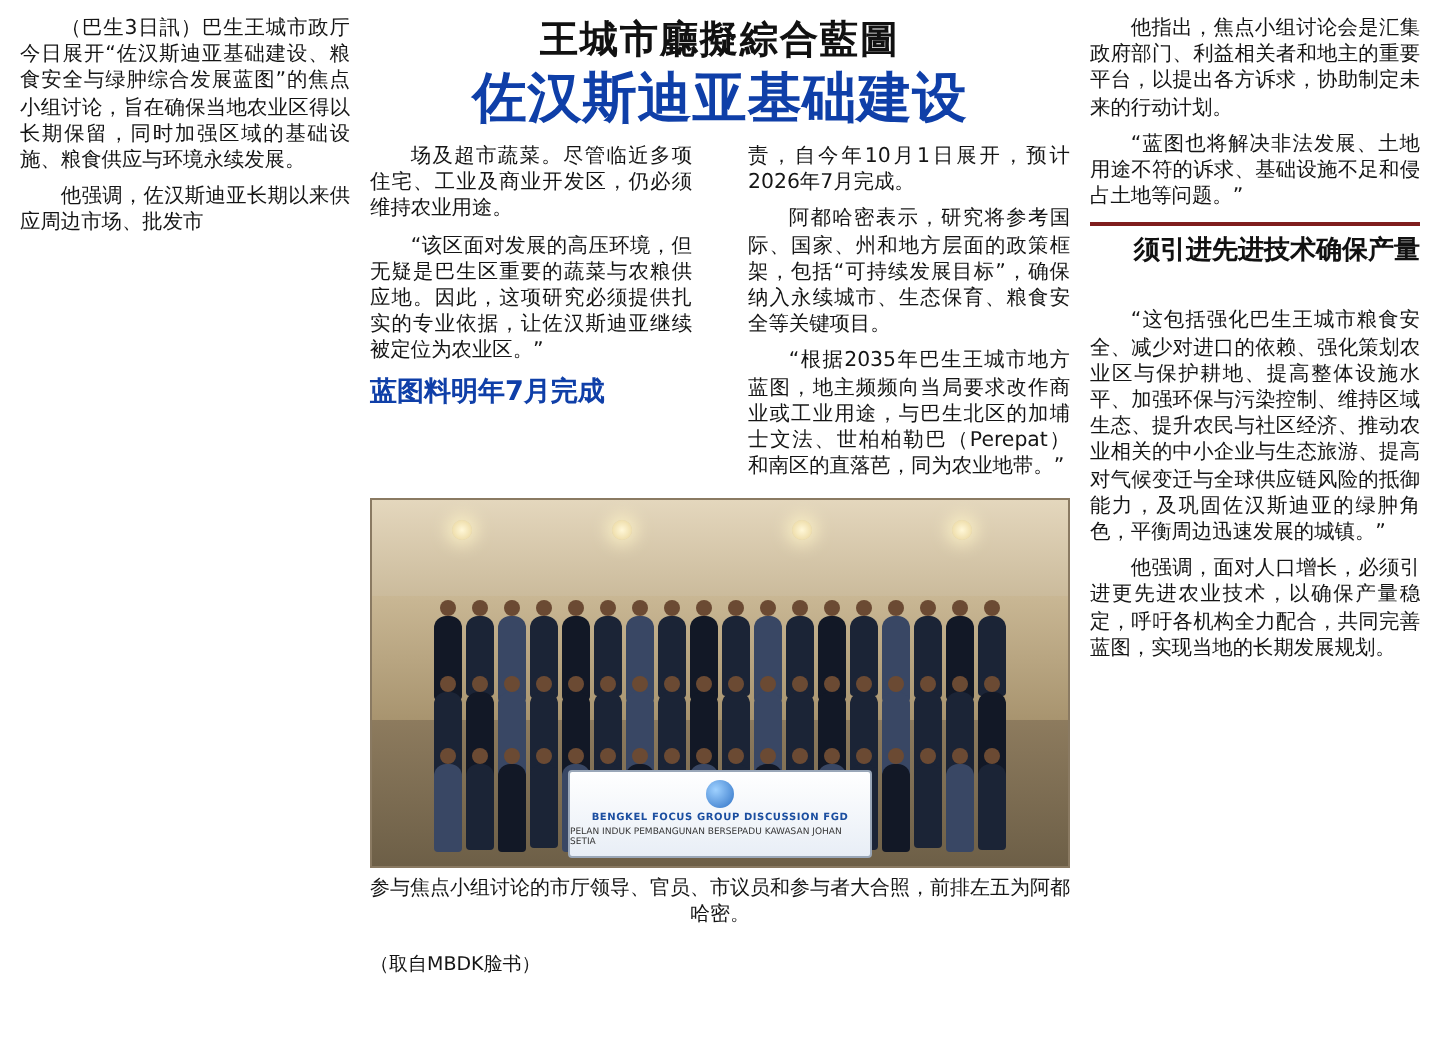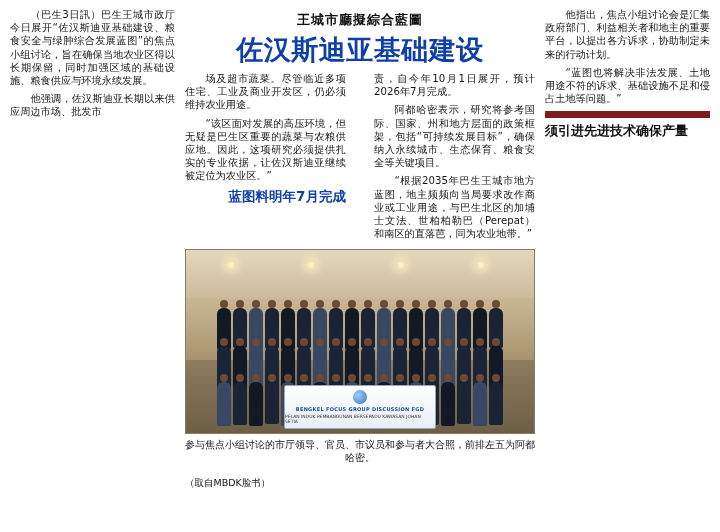--- a/index.html
+++ b/index.html
@@ -53,21 +53,21 @@
     color: #151515;
   }
   p.body.noindent { text-indent: 0; }
 
   
   .headline-block {
     text-align: center;
     margin-bottom: 6px;
   }
   .kicker {
-    font-size: 13px;
+    font-size: 19px;
     font-weight: bold;
     letter-spacing: 1px;
     color: #111;
     line-height: 24px;
     margin-bottom: 2px;
   }
   .headline {
     font-size: 27px;
     font-weight: bold;
     color: #0f3fa8;
@@ -75,30 +75,30 @@
     letter-spacing: 0.5px;
   }
 
   
   .subhead-blue {
     font-size: 13.5px;
     font-weight: bold;
     color: #0f3fa8;
     margin: 4px 0 4px 0;
     line-height: 17px;
-    text-align: right;
   }
   .subhead-right {
     font-size: 13px;
     font-weight: bold;
     color: #111;
     margin: 6px 0 20px 0;
     line-height: 17px;
-    border-top: 7px solid #7f1d1d;
+    border-top: 2px solid #7f1d1d;
     padding-top: 4px;
+    text-align: right;
   }
 
   
   .photo-wrap {
     margin-top: 4px;
     width: 100%;
   }
   .photo {
     position: relative;
     width: 100%;
@@ -309,16 +309,18 @@
 
         <div class="caption">参与焦点小组讨论的市厅领导、官员、市议员和参与者大合照，前排左五为阿都哈密。</div>
         <div class="credit">（取自MBDK脸书）</div>
       </div>
     </div>
 
     <div class="col col-right">
       <p class="body">他指出，焦点小组讨论会是汇集政府部门、利益相关者和地主的重要平台，以提出各方诉求，协助制定未来的行动计划。</p>
       <p class="body">“蓝图也将解决非法发展、土地用途不符的诉求、基础设施不足和侵占土地等问题。”</p>
       <div class="subhead-right">须引进先进技术确保产量</div>
+      <p class="body">“这包括强化巴生王城市粮食安全、减少对进口的依赖、强化策划农业区与保护耕地、提高整体设施水平、加强环保与污染控制、维持区域生态、提升农民与社区经济、推动农业相关的中小企业与生态旅游、提高对气候变迁与全球供应链风险的抵御能力，及巩固佐汉斯迪亚的绿肿角色，平衡周边迅速发展的城镇。”</p>
+      <p class="body">他强调，面对人口增长，必须引进更先进农业技术，以确保产量稳定，呼吁各机构全力配合，共同完善蓝图，实现当地的长期发展规划。</p>
     </div>
 
   </div>
 </div>
 
 </body></html>

